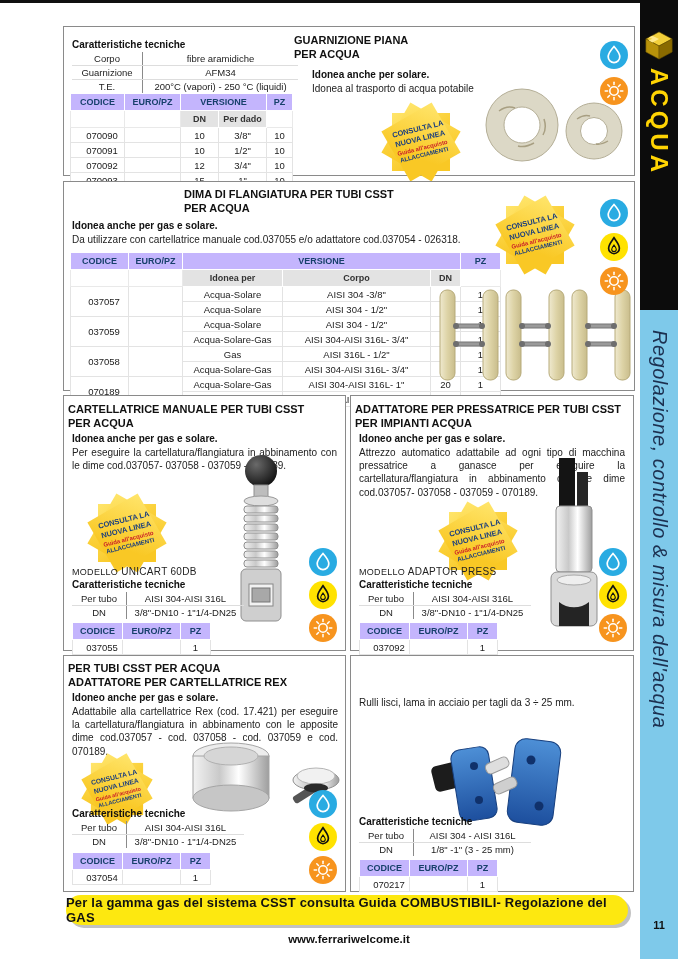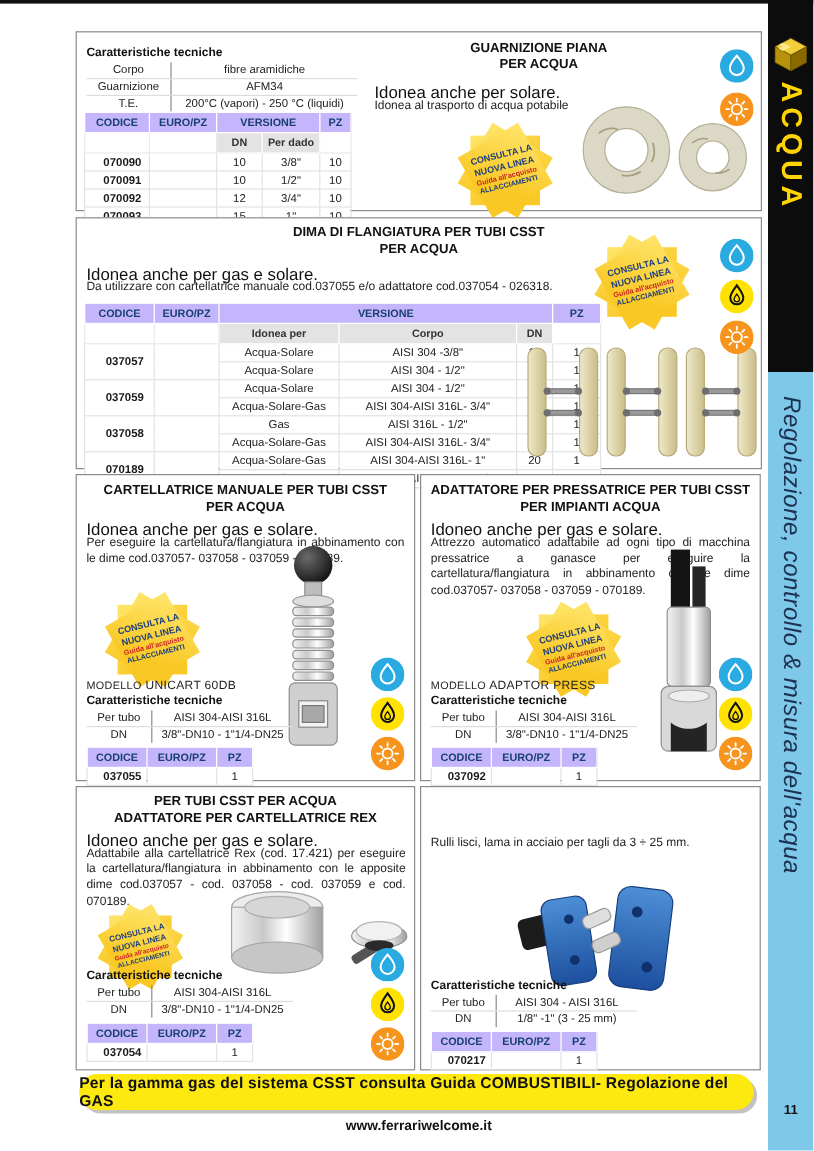--- a/index.html
+++ b/index.html
@@ -14,39 +14,39 @@
   .sb-black { position:relative; height:310px; background:#0c0c0c; display:flex; flex-direction:column; align-items:center; padding-top:30px; box-sizing:border-box; }
   .cube { width:30px; height:30px; }
   .sb-cat { writing-mode:vertical-rl; text-orientation:mixed; font-size:24px; font-weight:bold; color:#ffd403; letter-spacing:4px; margin-top:8px; }
   .sb-blue { position:relative; height:649px; background:#7ec9ea; display:flex; justify-content:center; }
   .sb-strip { writing-mode:vertical-rl; text-orientation:mixed; font-style:italic; font-size:20px; color:#1c3050; padding-top:20px; white-space:nowrap; letter-spacing:0.5px; }
   .sb-page { position:absolute; bottom:28px; left:0; width:100%; text-align:center; font-weight:bold; font-size:11px; color:#111; }
 
   
   .card { position:absolute; background:#fff; border:1px solid #8a8a8a; box-sizing:border-box; }
   .card > * { position:absolute; }
-  .card-title { font-weight:bold; font-size:11px; line-height:1.3; text-align:center; color:#111; }
-  .lead-bold { font-weight:normal; font-size:14px; color:#111; }
+  .card-title { font-weight:bold; font-size:11px; line-height:1.3; text-align:left; color:#111; }
+  .lead-bold { font-weight:bold; font-size:10px; color:#111; }
   .para { margin:0; font-size:10px; line-height:1.32; text-align:justify; color:#222; }
   .modello { font-size:10px; color:#222; letter-spacing:0.3px; }
   .modello .mlabel { font-size:9px; }
   .spec-title { font-weight:bold; font-size:10px; color:#111; }
   .specs { font-size:9.5px; color:#222;text-align:center; }
   .spec-row { display:flex; border-bottom:1px solid #ddd; }
   .spec-row:last-child { border-bottom:none; }
   .spec-row .k { width:66px; padding:1px 2px; flex:none; }
   .spec-row .v { border-left:1px solid #8a8a8a; padding:1px 5px; flex:1; }
   .specs.narrow .k { width:50px; }
 
   table.ptable { border-collapse:collapse; table-layout:fixed; border:1px solid #e0e0e0; }
   .ptable th { background:#c4b5fd; color:#17406b; font-size:9px; font-weight:bold; padding:3px 2px; border:1px solid #fff; text-align:center; }
   .ptable th.sub { background:#e3e3e3; color:#333; }
   .ptable th.blank { background:#fff; border:1px solid #e9e9e9; }
   .ptable td { font-size:9.5px; color:#222; text-align:center; padding:1.5px 3px; border:1px solid #e3e3e3; background:#fff; overflow:hidden; white-space:nowrap; }
-  .ptable td.code { font-weight:bold; color:#1a1a1a;padding-left:12px; }
+  .ptable td.code { font-weight:normal; color:#1a1a1a;padding-left:12px; }
   .ptable td.al { text-align:center; }
 
   
   .badge { width:82px; height:82px; }
   .badge .st { position:absolute; inset:12px; background:linear-gradient(140deg,#ffe56b 0%,#f9c825 70%); }
   .badge .s2 { transform:rotate(30deg); }
   .badge .s3 { transform:rotate(60deg); }
   .badge-txt { position:absolute; inset:0; display:flex; flex-direction:column; align-items:center; justify-content:center; transform:rotate(-14deg); text-align:center; }
   .badge-txt .b1 { font-size:7.5px; font-weight:bold; color:#1c3f7d; line-height:1.25; }
   .badge-txt .b2 { font-size:6px; font-weight:bold; color:#cc2229; margin-top:2px; line-height:1.2; }

